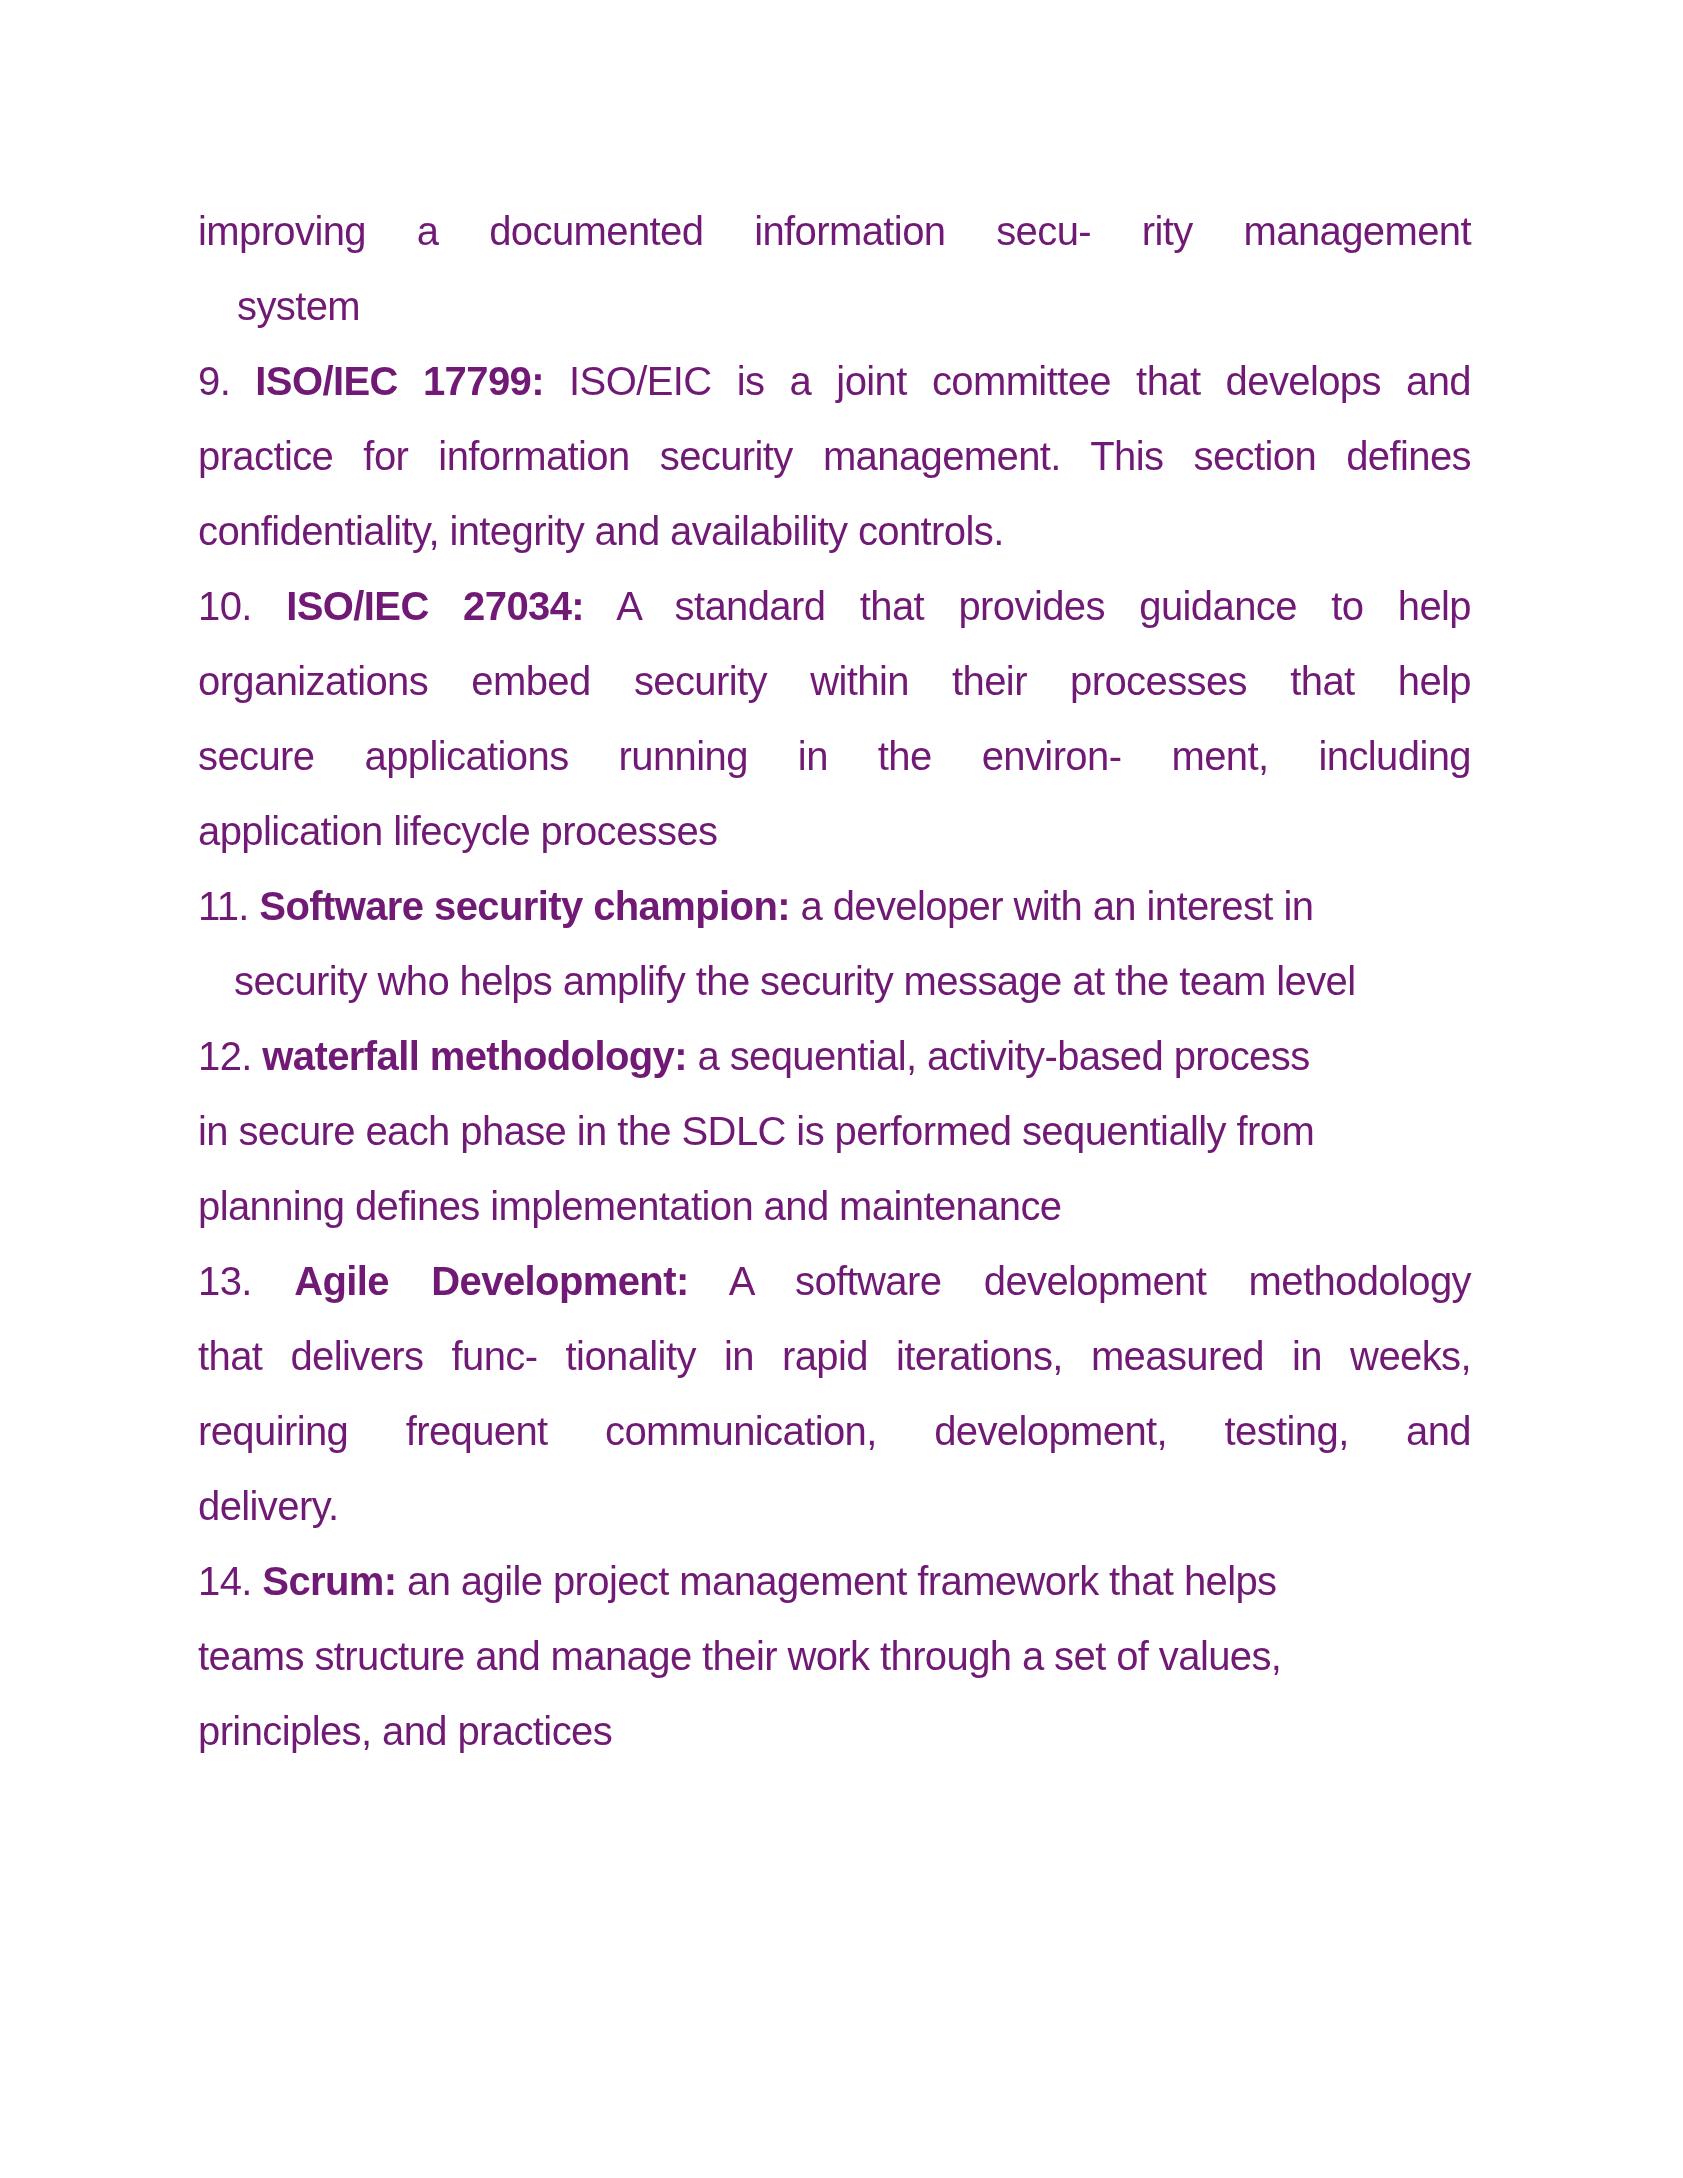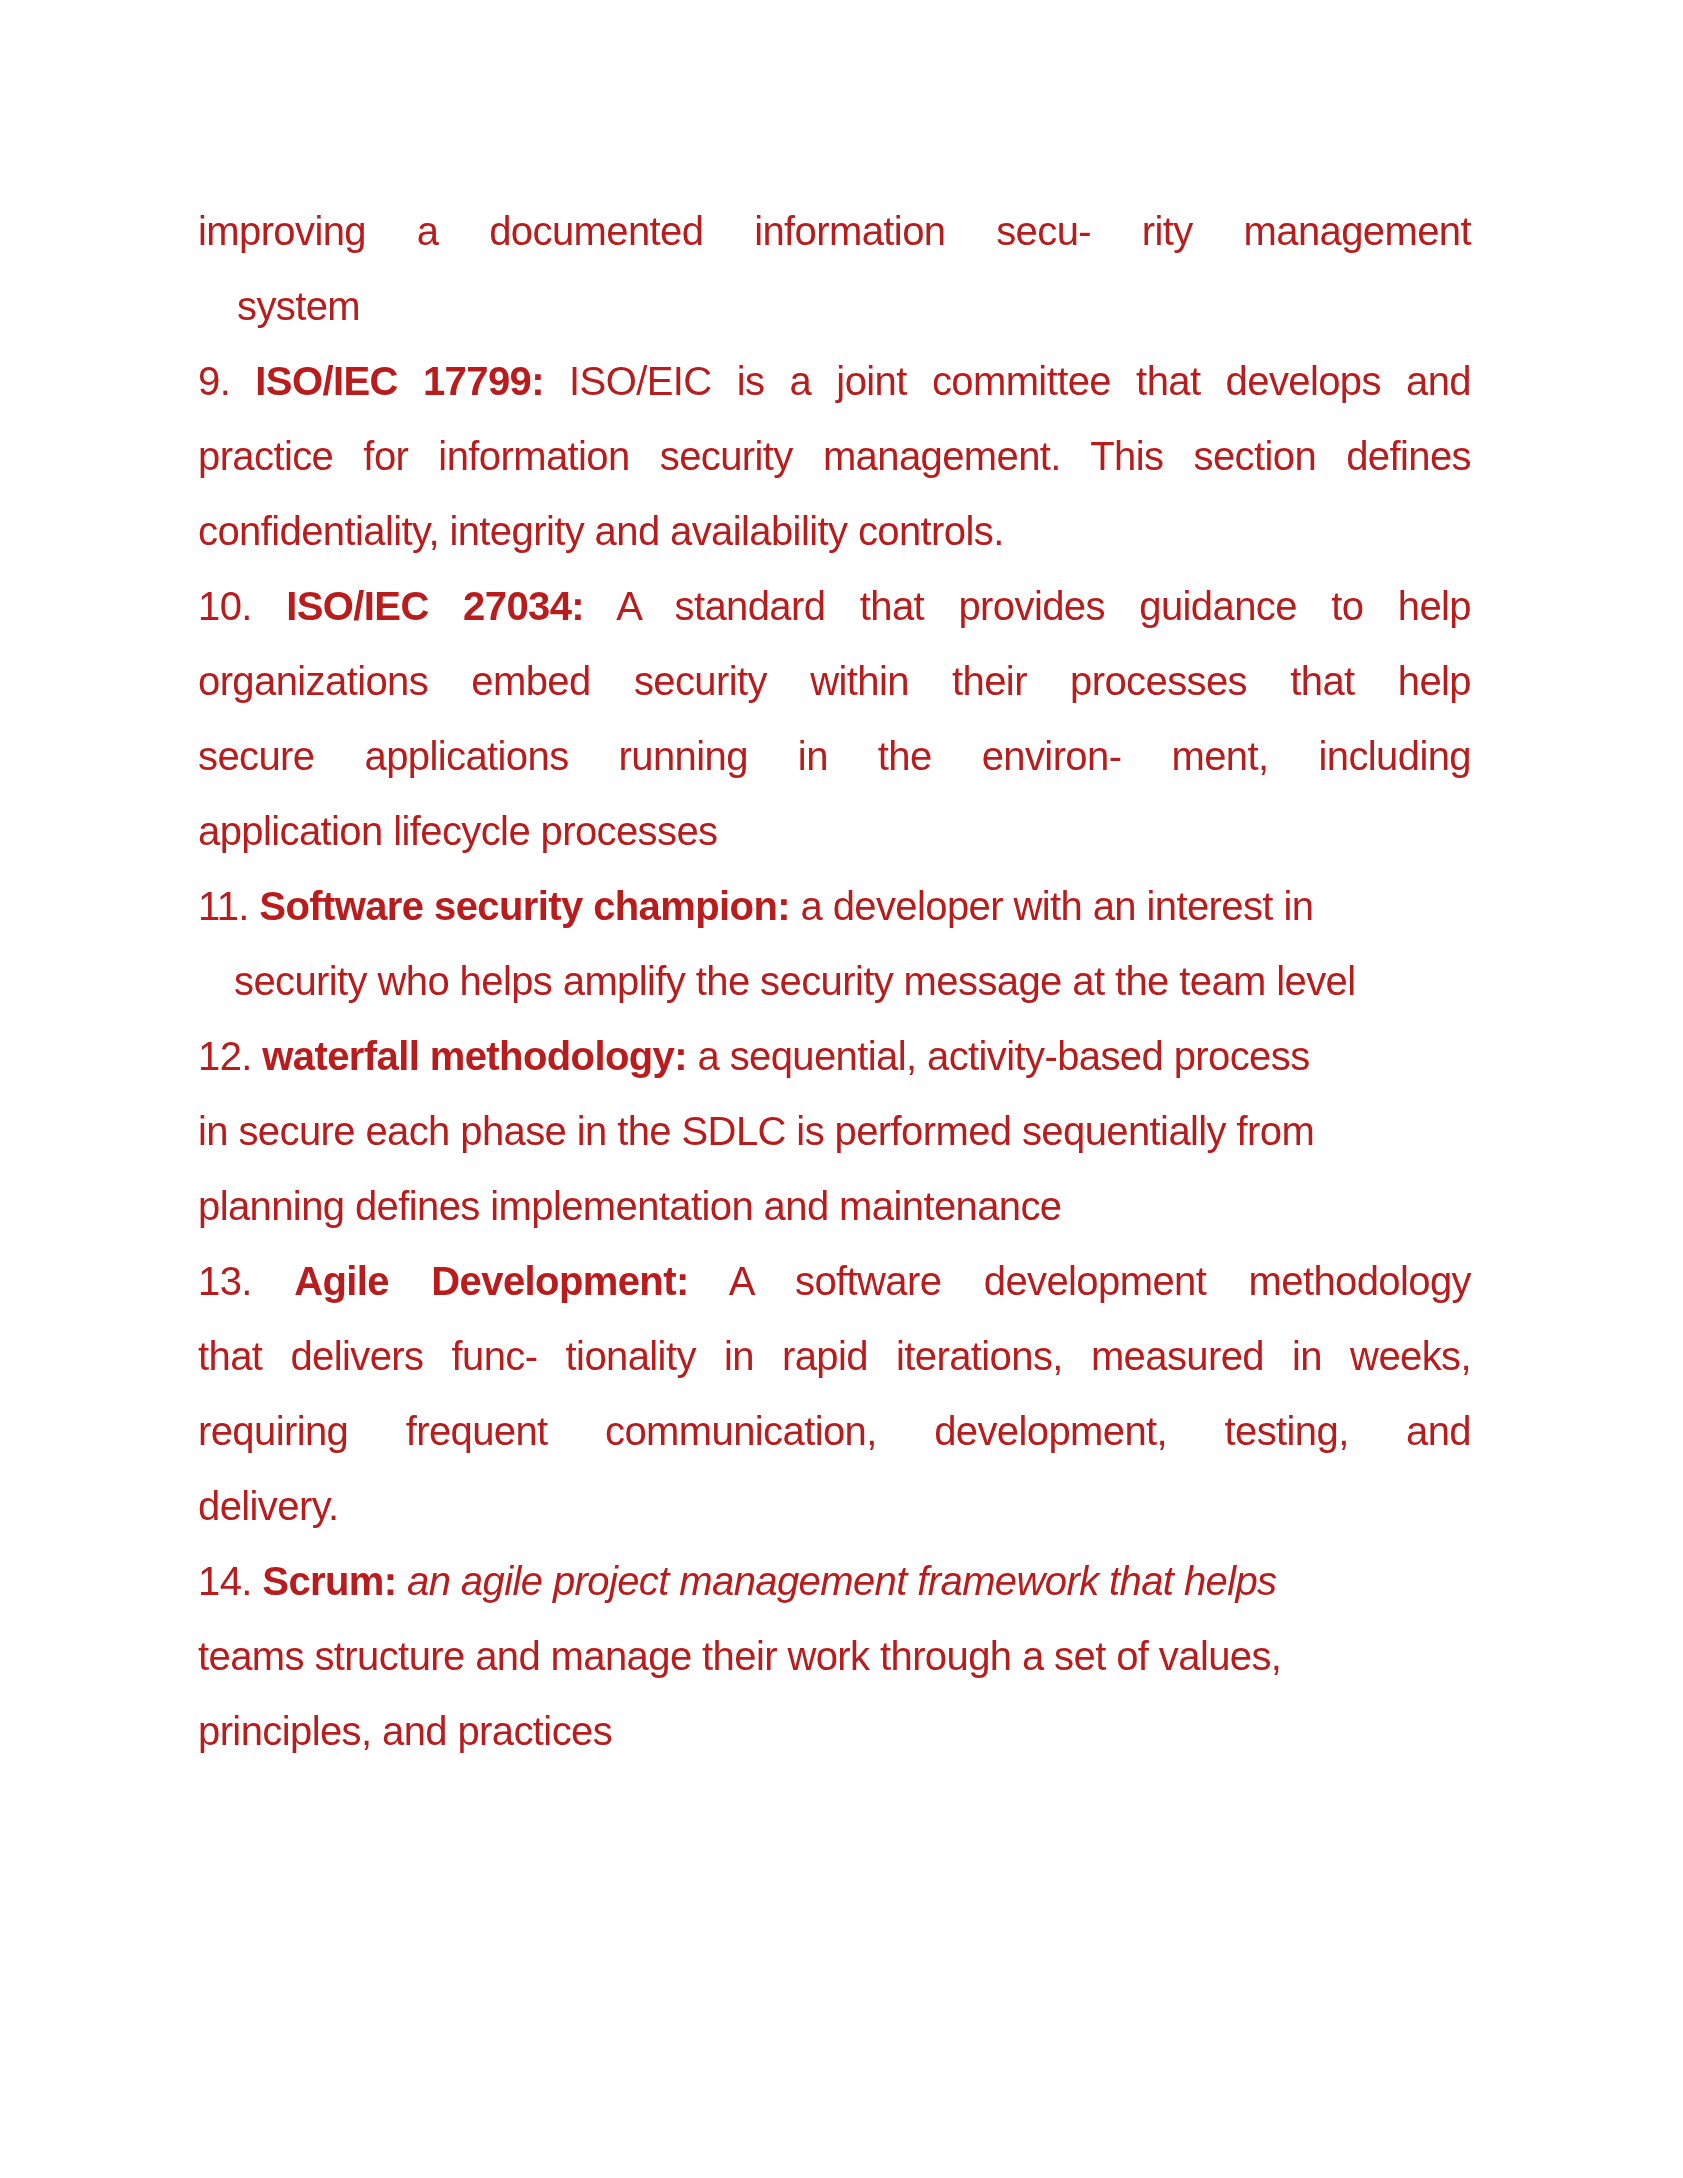--- a/index.html
+++ b/index.html
@@ -3,21 +3,21 @@
 <meta charset="utf-8">
 <style>
   html, body { margin:0; padding:0; background:#ffffff; }
   body { width:1683px; height:2178px; position:relative; overflow:hidden; }
   .page { position:absolute; left:198px; top:194px; width:1273px; }
   .line {
     font-family: "Liberation Sans", sans-serif;
     font-size: 40px;
     line-height: 75px;
     height: 75px;
-    color:#b91c1c;
+    color:#701a75;
     white-space: nowrap;
     letter-spacing: -0.6px;
     transform-origin: left center;
   }
   .j { text-align: justify; text-align-last: justify; white-space: normal; }
   .b { font-weight: bold; }
 </style>
 </head>
 <body>
 
@@ -33,17 +33,17 @@
     <div class="line"><span style="white-space: pre;">application lifecycle processes</span></div>
     <div class="line"><span style="white-space: pre;">11. </span><span class="b" style="white-space: pre;">Software security champion:</span><span style="white-space: pre;"> a developer with an interest in</span></div>
     <div class="line"><span style="white-space: pre; margin-left: 36px;">security who helps amplify the security message at the team level</span></div>
     <div class="line"><span style="white-space: pre;">12. </span><span class="b" style="white-space: pre;">waterfall methodology:</span><span style="white-space: pre;"> a sequential, activity-based process</span></div>
     <div class="line"><span style="white-space: pre;">in secure each phase in the SDLC is performed sequentially from</span></div>
     <div class="line"><span style="white-space: pre;">planning defines implementation and maintenance</span></div>
     <div class="line j"><span>13. </span><span class="b">Agile Development:</span><span> A software development methodology</span></div>
     <div class="line j"><span>that delivers func- tionality in rapid iterations, measured in weeks,</span></div>
     <div class="line j"><span>requiring frequent communication, development, testing, and</span></div>
     <div class="line"><span style="white-space: pre;">delivery.</span></div>
-    <div class="line"><span style="white-space: pre;">14. </span><span class="b" style="white-space: pre;">Scrum:</span><span style="white-space: pre; font-style: italic;"> an agile project management framework that helps</span></div>
+    <div class="line"><span style="white-space: pre;">14. </span><span class="b" style="white-space: pre;">Scrum:</span><span style="white-space: pre;"> an agile project management framework that helps</span></div>
     <div class="line"><span style="white-space: pre;">teams structure and manage their work through a set of values,</span></div>
     <div class="line"><span style="white-space: pre;">principles, and practices</span></div>
   </div>
 
 
 </body></html>

